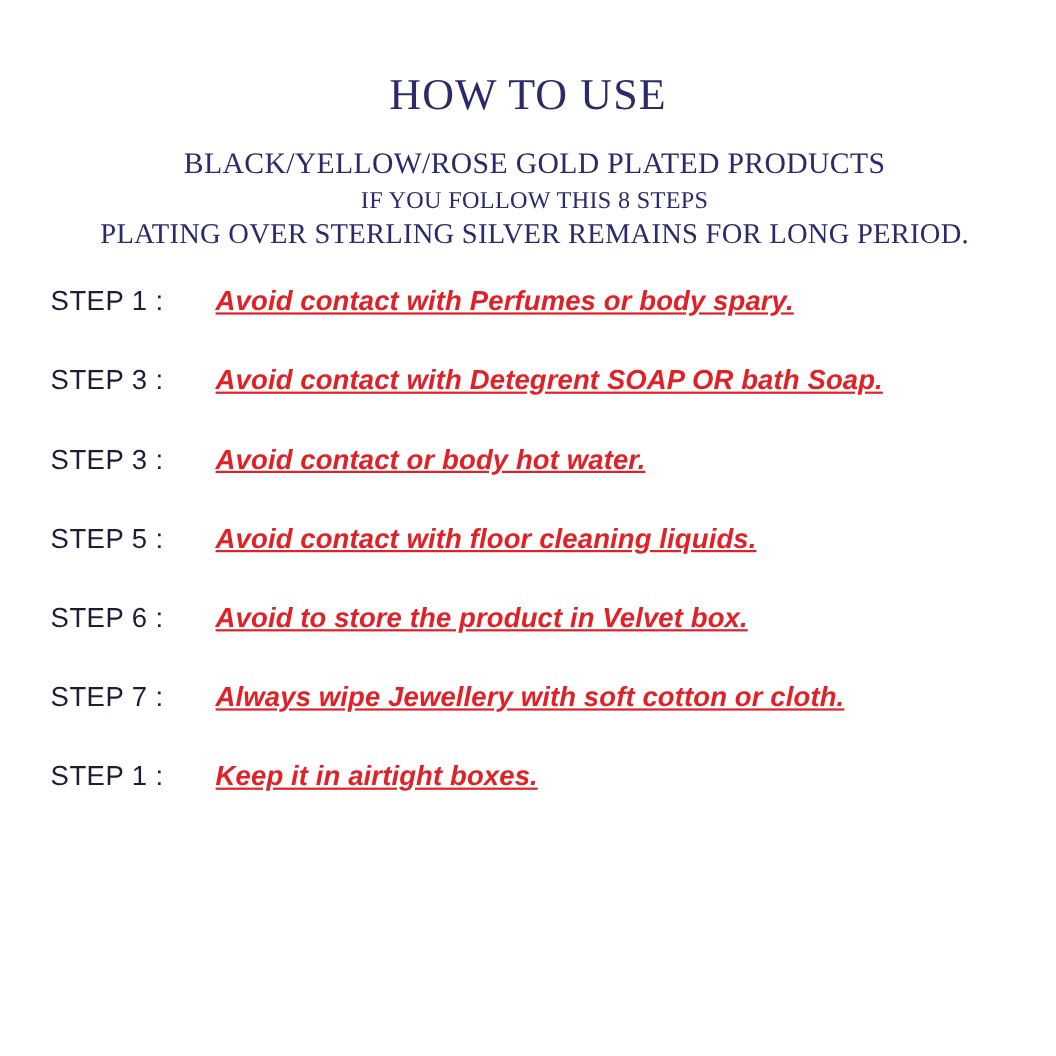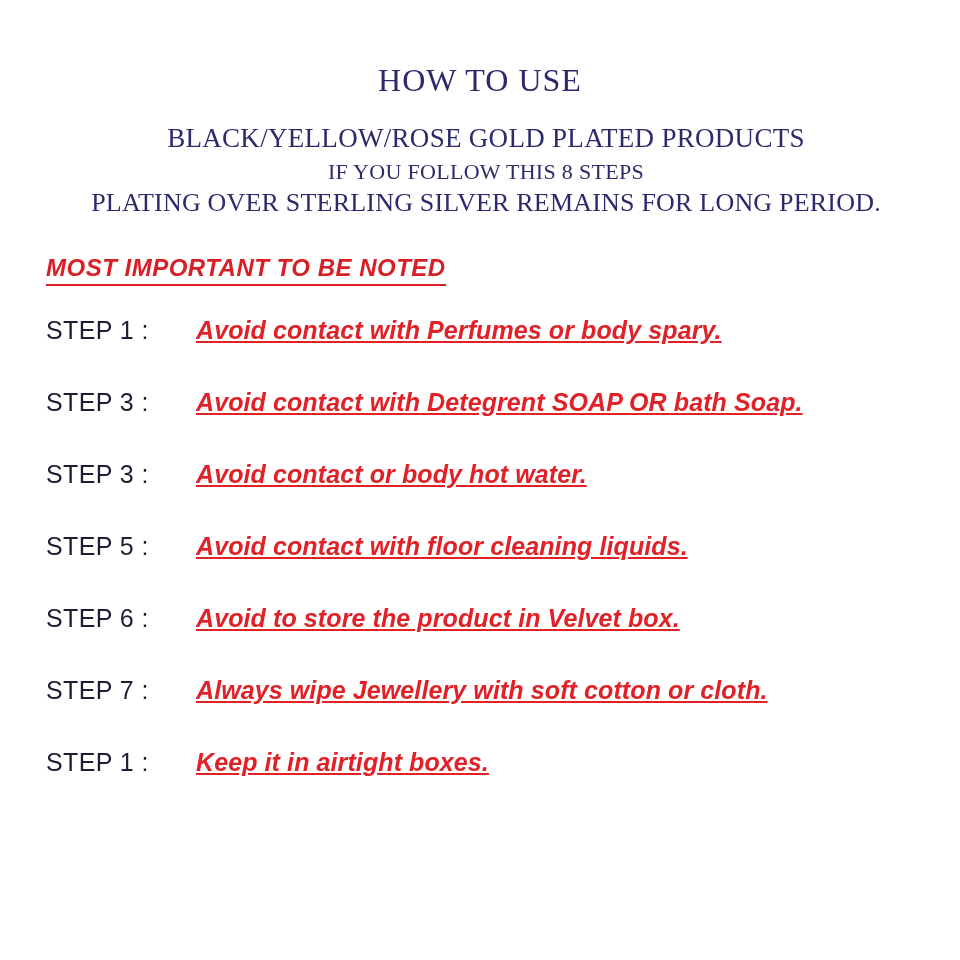--- a/index.html
+++ b/index.html
@@ -16,21 +16,21 @@
   .page {
     position: relative;
     width: 960px;
     height: 960px;
     box-sizing: border-box;
   }
 
   .title {
     text-align: center;
     font-family: "Liberation Serif", serif;
-    font-size: 32px;
+    font-size: 40px;
     letter-spacing: 1px;
     color: #2b2b6b;
     margin: 0;
     padding-top: 62px;
     font-weight: 400;
   }
 
   .subtitle-block {
     text-align: center;
     font-family: "Liberation Serif", serif;
@@ -90,23 +90,20 @@
 <div class="page">
 
   <h1 class="title">HOW TO USE</h1>
 
   <div class="subtitle-block">
     <div class="subtitle-line-1">BLACK/YELLOW/ROSE GOLD PLATED PRODUCTS</div>
     <div class="subtitle-line-2">IF YOU FOLLOW THIS 8 STEPS</div>
     <div class="subtitle-line-3">PLATING OVER STERLING SILVER REMAINS FOR LONG PERIOD.</div>
   </div>
 
-  <div>
-    <div class="noted">MOST IMPORTANT TO BE NOTED</div>
-  </div>
 
   <div class="steps">
 
     <div class="step-row">
       <span class="step-label">STEP 1 :</span>
       <span class="step-text">Avoid contact with Perfumes or body spary.</span>
     </div>
 
 
     <div class="step-row">

